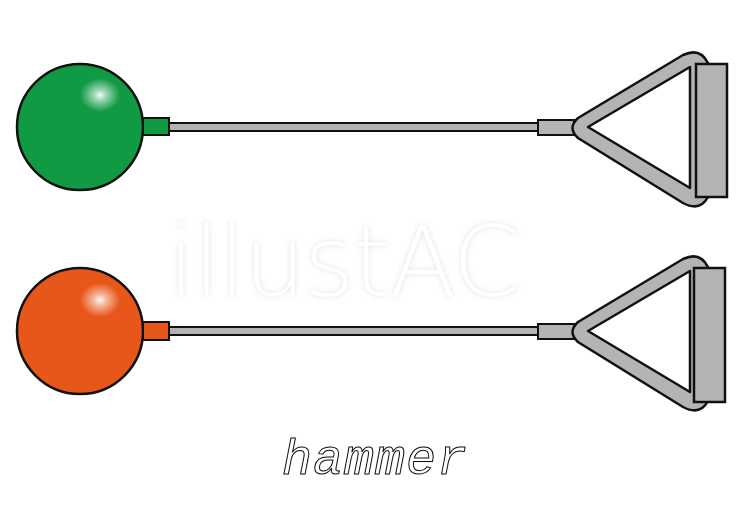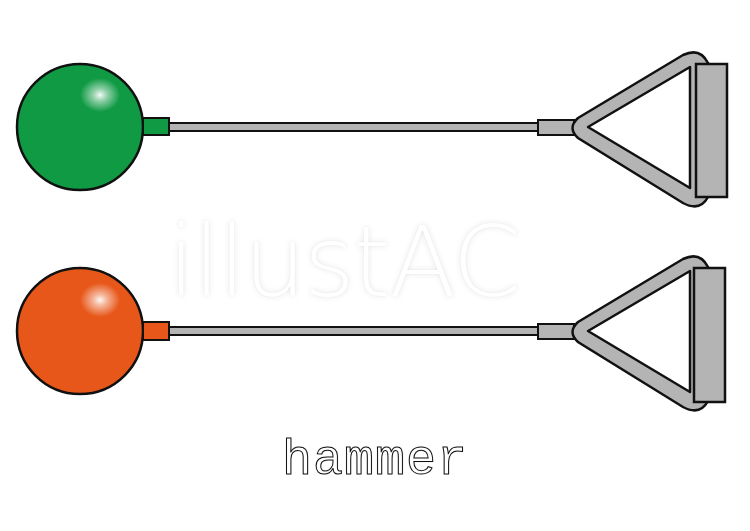--- a/index.html
+++ b/index.html
@@ -2,21 +2,21 @@
 <html><head>
   <meta charset="utf-8">
   <style>
     html, body { margin: 0; padding: 0; background: #ffffff; }
     body { width: 750px; height: 531px; position: relative; overflow: hidden; }
     #art { position: absolute; left: 0; top: 0; }
     .caption {
       position: absolute; left: 0; width: 750px; top: 432px;
       text-align: center;
       font-family: "Liberation Mono", "DejaVu Sans Mono", monospace;
-      font-size: 50px; color: #1a1a1a;
+      font-style: italic; font-size: 50px; color: #1a1a1a;
       letter-spacing: 1px;
       -webkit-text-stroke: 1px #111;
       color: #ffffff;
       text-shadow: 0 0 1px #555;
     }
     .watermark {
       position: absolute; left: 168px; top: 205px;
       font-family: "DejaVu Sans", "Liberation Sans", sans-serif;
       font-size: 98px; font-weight: 300; color: #ffffff;
       text-shadow: 0 0 6px rgba(0,0,0,0.10), 0 0 2px rgba(0,0,0,0.06);

